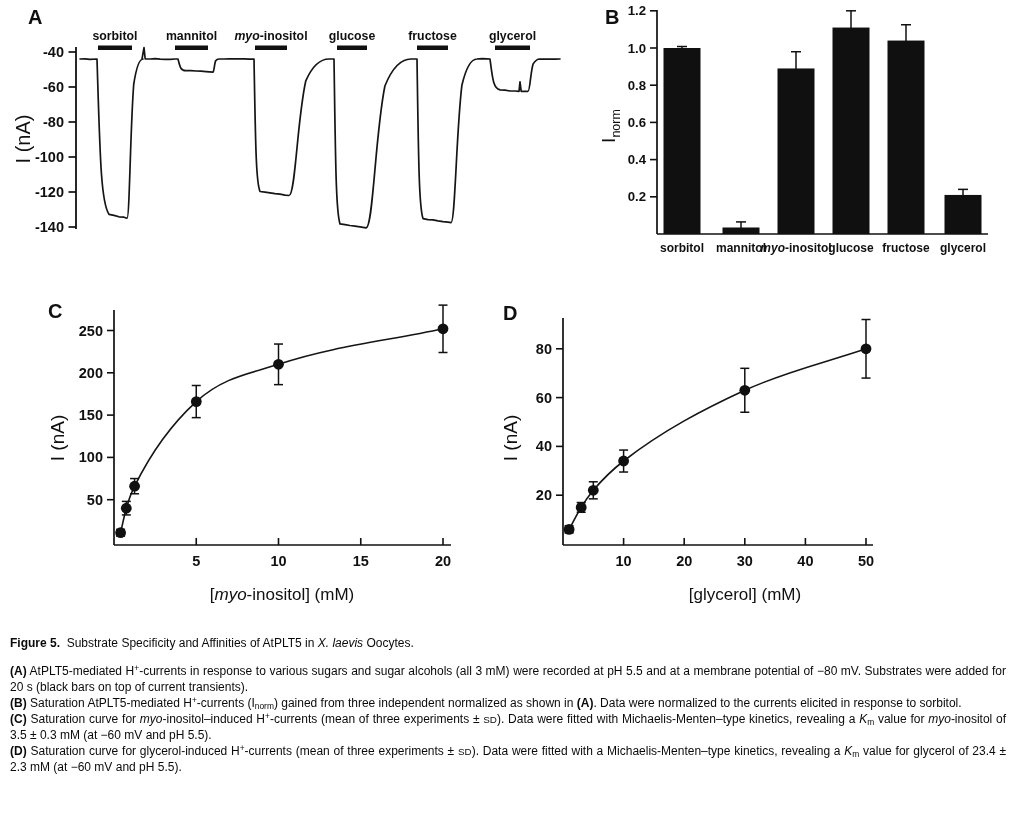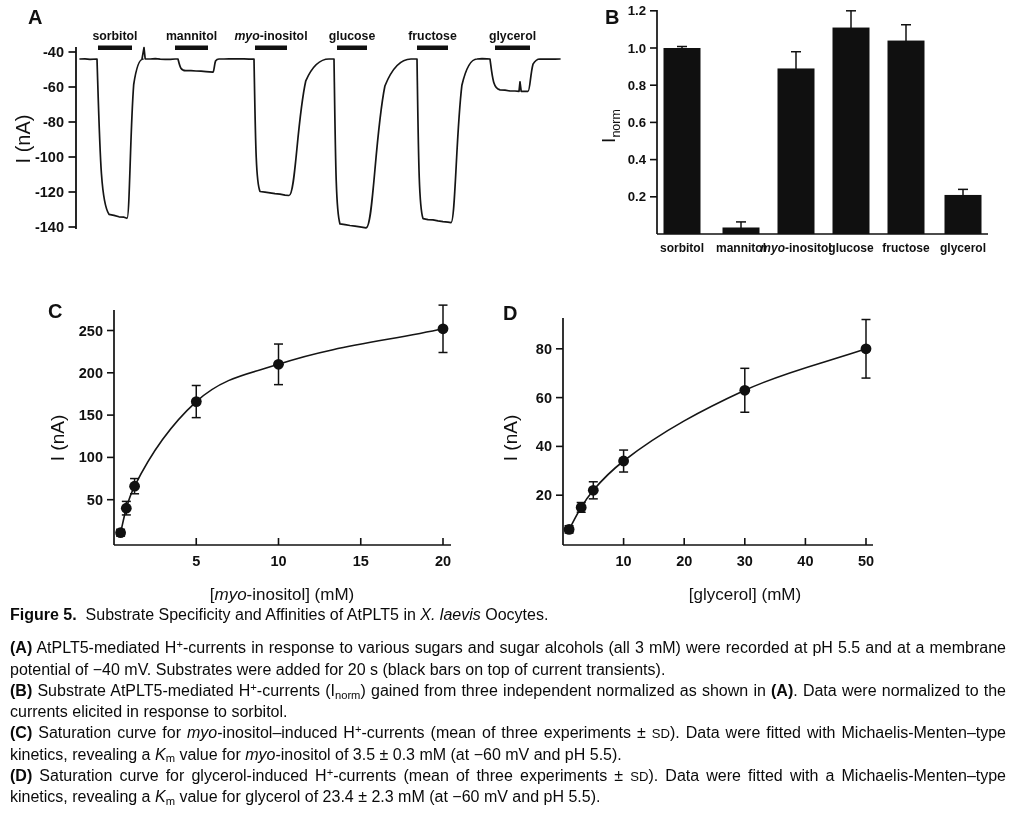--- a/index.html
+++ b/index.html
@@ -3,22 +3,22 @@
 <meta charset="utf-8">
 <style>
   html,body{margin:0;padding:0;background:#fff;}
   .page{position:relative;width:1016px;height:814px;background:#ffffff;overflow:hidden;
         font-family:"Liberation Sans","DejaVu Sans",sans-serif;color:#0a0a0a;}
   svg{position:absolute;overflow:visible;}
   #svgA{left:0;top:0;}
   #svgB{left:585px;top:0;}
   #svgC{left:30px;top:288px;}
   #svgD{left:495px;top:288px;}
-  .caption{position:absolute;left:10px;top:604px;width:996px;
-           font-size:16px;line-height:1.33;}
+  .caption{position:absolute;left:10px;top:636px;width:996px;
+           font-size:12px;line-height:1.33;}
   .caption p{margin:0;text-align:justify;}
   .caption p.cap-title{text-align:left;margin-bottom:12px;}
   .rt-b{font-weight:bold;}
   .rt-i{font-style:italic;}
   .rt-sup{font-size:0.7em;position:relative;top:-0.45em;}
   .rt-sub{font-size:0.7em;position:relative;top:0.25em;}
   .rt-sc{font-size:0.82em;}
 </style>
 </head>
 <body>
@@ -192,18 +192,18 @@
       <line x1="245.29999999999998" y1="124.24000000000001" x2="254.29999999999998" y2="124.24000000000001" stroke="#101010" stroke-width="1.5"></line>
       <circle cx="249.8" cy="102.3" r="5.4" fill="#101010"></circle>
       <line x1="371" y1="31.52000000000001" x2="371" y2="90.08000000000001" stroke="#101010" stroke-width="1.5"></line>
       <line x1="366.5" y1="31.52000000000001" x2="375.5" y2="31.52000000000001" stroke="#101010" stroke-width="1.5"></line>
       <line x1="366.5" y1="90.08000000000001" x2="375.5" y2="90.08000000000001" stroke="#101010" stroke-width="1.5"></line>
       <circle cx="371" cy="60.8" r="5.4" fill="#101010"></circle>
     </svg>
 
   <div class="caption">
     <p class="cap-title"><span class="rt-b">Figure 5.</span><span>&nbsp; Substrate Specificity and Affinities of AtPLT5 in </span><span class="rt-i">X. laevis</span><span> Oocytes.</span></p>
-    <p><span class="rt-b">(A)</span><span> AtPLT5-mediated H</span><span class="rt-sup">+</span><span>-currents in response to various sugars and sugar alcohols (all 3 mM) were recorded at pH 5.5 and at a membrane potential of −40 mV. Substrates were added for 20 s (black bars on top of current transients).</span></p>
-    <p><span class="rt-b">(B)</span><span> Substrate AtPLT5-mediated H</span><span class="rt-sup">+</span><span>-currents (I</span><span class="rt-sub">norm</span><span>) gained from three independent normalized as shown in </span><span class="rt-b">(A)</span><span>. Data were normalized to the currents elicited in response to sorbitol.</span></p>
+    <p><span class="rt-b">(A)</span><span> AtPLT5-mediated H</span><span class="rt-sup">+</span><span>-currents in response to various sugars and sugar alcohols (all 3 mM) were recorded at pH 5.5 and at a membrane potential of −80 mV. Substrates were added for 20 s (black bars on top of current transients).</span></p>
+    <p><span class="rt-b">(B)</span><span> Saturation AtPLT5-mediated H</span><span class="rt-sup">+</span><span>-currents (I</span><span class="rt-sub">norm</span><span>) gained from three independent normalized as shown in </span><span class="rt-b">(A)</span><span>. Data were normalized to the currents elicited in response to sorbitol.</span></p>
     <p><span class="rt-b">(C)</span><span> Saturation curve for </span><span class="rt-i">myo</span><span>-inositol–induced H</span><span class="rt-sup">+</span><span>-currents (mean of three experiments ± </span><span class="rt-sc">SD</span><span>). Data were fitted with Michaelis-Menten–type kinetics, revealing a </span><span class="rt-i">K</span><span class="rt-sub">m</span><span> value for </span><span class="rt-i">myo</span><span>-inositol of 3.5 ± 0.3 mM (at −60 mV and pH 5.5).</span></p>
     <p><span class="rt-b">(D)</span><span> Saturation curve for glycerol-induced H</span><span class="rt-sup">+</span><span>-currents (mean of three experiments ± </span><span class="rt-sc">SD</span><span>). Data were fitted with a Michaelis-Menten–type kinetics, revealing a </span><span class="rt-i">K</span><span class="rt-sub">m</span><span> value for glycerol of 23.4 ± 2.3 mM (at −60 mV and pH 5.5).</span></p>
   </div>
 </div>
 
 </body></html>

